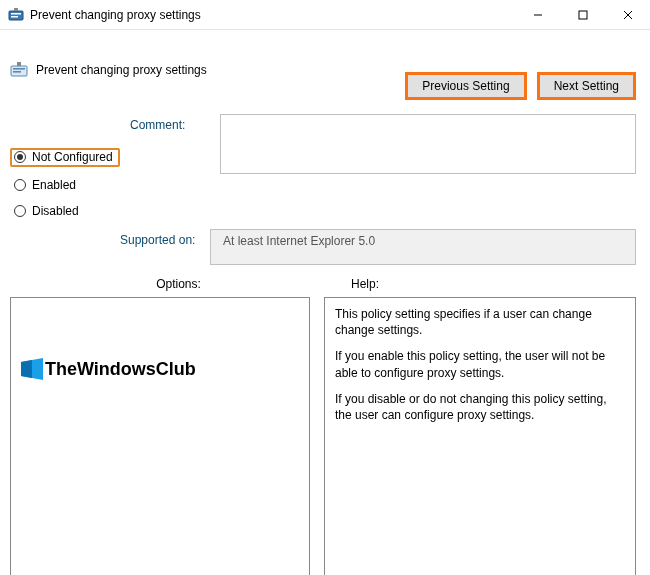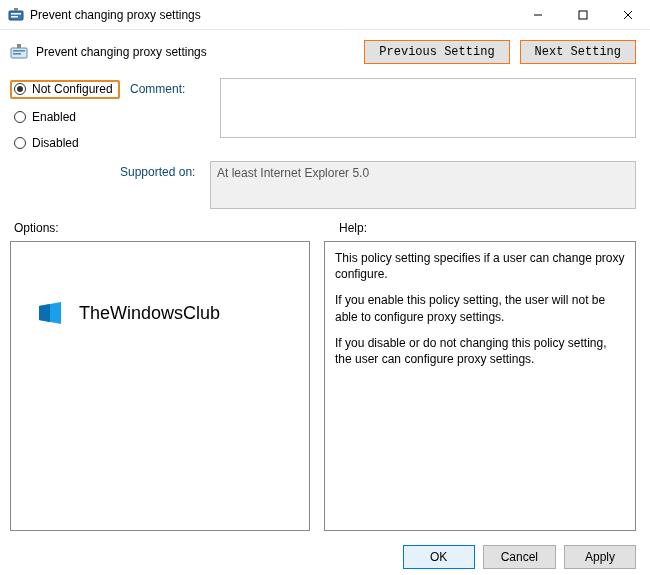--- a/index.html
+++ b/index.html
@@ -43,35 +43,36 @@
     align-items: center;
     gap: 8px;
     flex: 1;
   }
   .header-icon {
     width: 18px; height: 18px;
   }
   .policy-name { font-size: 12px; }
   .nav-btn {
     background: #e1e1e1;
-    border: 1px solid #f97316;
+    border: 3px solid #f97316;
     padding: 4px 14px;
     font-size: 12px;
-    font-family: Liberation Mono, monospace;
+    font-family: Liberation Sans, sans-serif;
     cursor: pointer;
+    margin-top: 32px;
   }
 
   .config-area {
     display: grid;
     grid-template-columns: 110px 80px 1fr;
     gap: 0 10px;
     padding: 8px 14px 4px 10px;
     align-items: start;
   }
-  .state-col { display:flex; flex-direction:column; gap:10px; padding-top:2px;}
+  .state-col { display:flex; flex-direction:column; gap:10px; padding-top:2px;margin-top:32px;}
   .radio-row {
     display:flex; align-items:center; gap:6px; font-size:12px;
     padding: 1px 4px;
   }
   .highlight { border: 2px solid #e08a2a; border-radius:2px; padding: 0 4px 1px 2px; }
   .radio-dot {
     width:12px; height:12px; border:1px solid #333; border-radius:50%;
     display:inline-flex; align-items:center; justify-content:center;
     background:#fff;
   }
@@ -81,28 +82,28 @@
   .label-col { font-size:12px; padding-top:4px; color:#0c4a6e; }
   .field-col { }
   .comment-box {
     width:100%; height:60px; border:1px solid #c0c0c0;
     resize:none; font-family:inherit; font-size:12px; padding:4px;
     background:#fff;
     overflow-y: scroll;
   }
   .supported-wrap { display:grid; grid-template-columns: 80px 1fr; gap:12px 10px; padding: 6px 14px 10px 120px; align-items:start;}
   .supported-box {
-    width:100%; height:48px; border:1px solid #c0c0c0;
+    width:100%; height:36px; border:1px solid #c0c0c0;
     background:#f0f0f0; color:#555; font-size:12px;
-    padding:4px 6px;
+    padding:4px 12px;
     overflow-y: scroll;
   }
 
   .lower-labels {
-    display:flex; padding: 2px 14px 4px 14px; gap:20px;
+    display:flex; padding: 2px 14px 4px 26px; gap:20px;text-align:center;
   }
   .lower-labels .opt { width:305px; }
   .lower {
     display:flex; gap:14px; padding: 2px 14px 8px 10px;
     height: 300px;
   }
   .options-pane {
     flex: 0 0 300px;
     border:1px solid #888;
     background:#fff;
@@ -113,23 +114,23 @@
     border:1px solid #888;
     background:#fff;
     padding:8px 10px;
     font-size:12px;
     line-height:1.35;
     overflow-y: scroll;
   }
   .help-pane p { margin:0 0 10px 0; }
 
   .watermark {
-    position:absolute; left:28px; top:60px;
-    display:flex; align-items:center; gap:18px;
-    font-size:18px; font-weight:400; color:#000;
+    position:absolute; left:10px; top:60px;
+    display:flex; align-items:center; gap:2px;
+    font-size:18px; font-weight:700; color:#000;
   }
   .watermark .logo {
     width:22px; height:22px;
   }
 
   .footer {
     display:flex; justify-content:flex-end; gap:8px;
     padding: 6px 14px 10px 10px;
   }
   .ft-btn {
@@ -230,21 +231,21 @@
       <span class="logo">
         <svg viewBox="0 0 22 22" width="22" height="22">
           <polygon points="0,4 22,0 22,22 0,18" fill="#1aa0e8"></polygon>
           <polygon points="0,4 11,2 11,20 0,18" fill="#0a6fb1"></polygon>
         </svg>
       </span>
       <span>TheWindowsClub</span>
     </div>
   </div>
   <div class="help-pane">
-    <p>This policy setting specifies if a user can change proxy configure.</p>
+    <p>This policy setting specifies if a user can change change settings.</p>
     <p>If you enable this policy setting, the user will not be able to configure proxy settings.</p>
     <p>If you disable or do not changing this policy setting, the user can configure proxy settings.</p>
   </div>
 </div>
 
 <div class="footer">
   <button class="ft-btn primary">OK</button>
   <button class="ft-btn">Cancel</button>
   <button class="ft-btn">Apply</button>
 </div>

